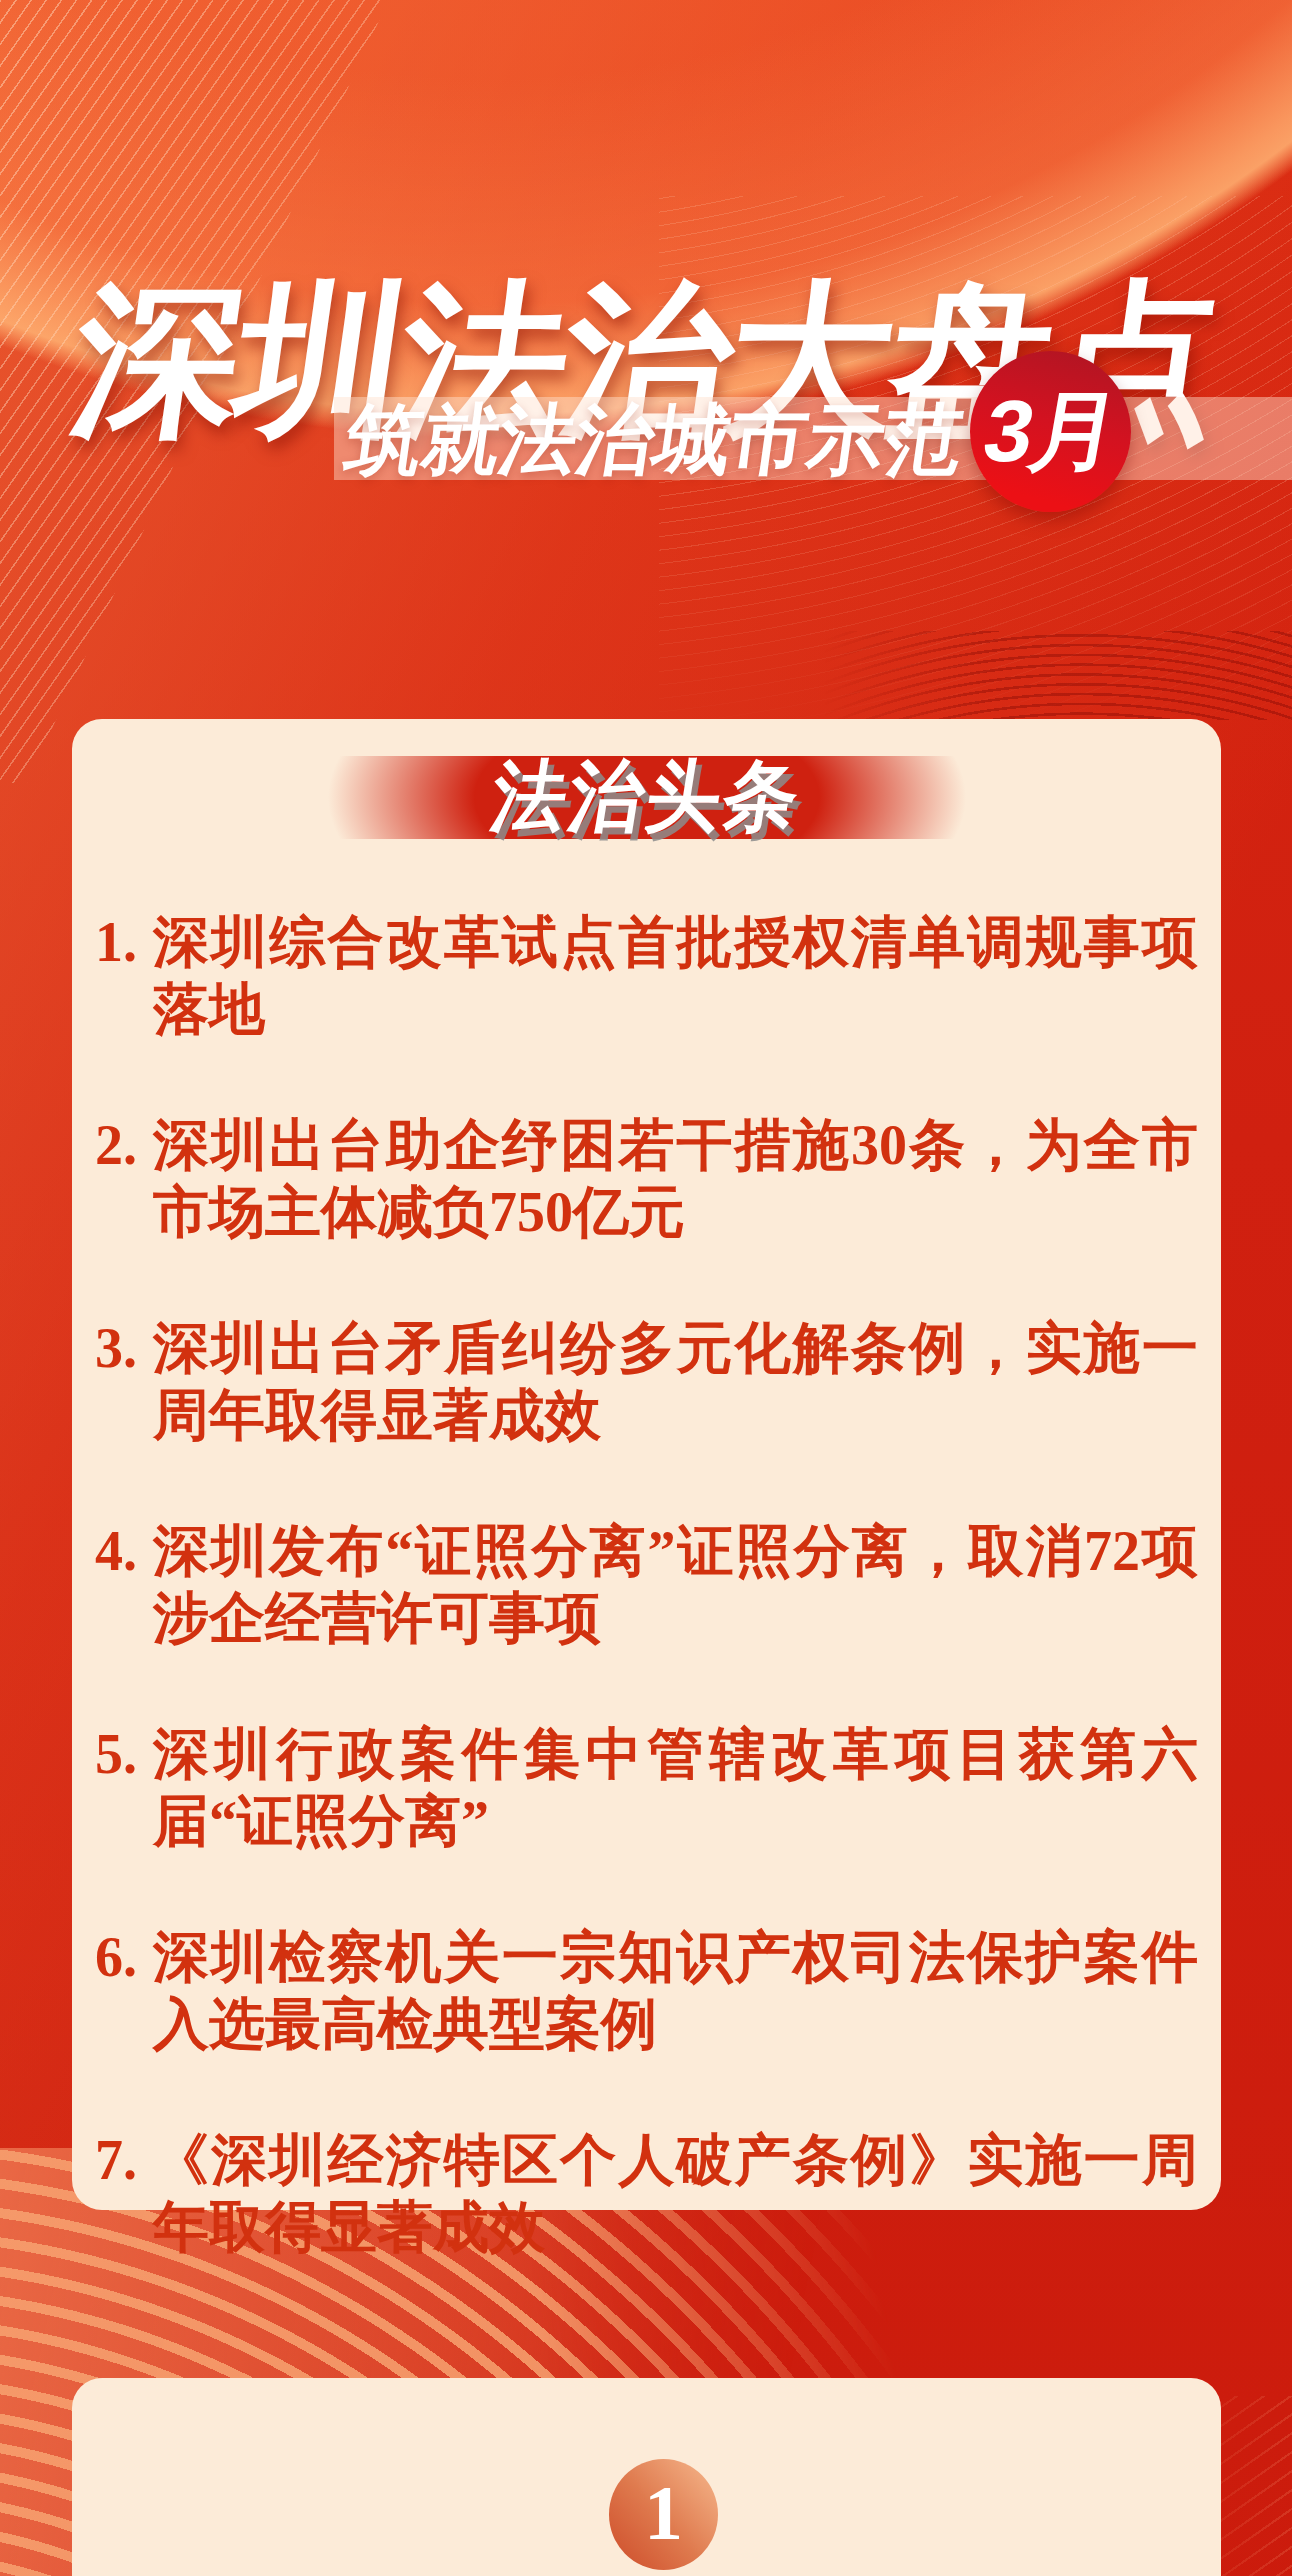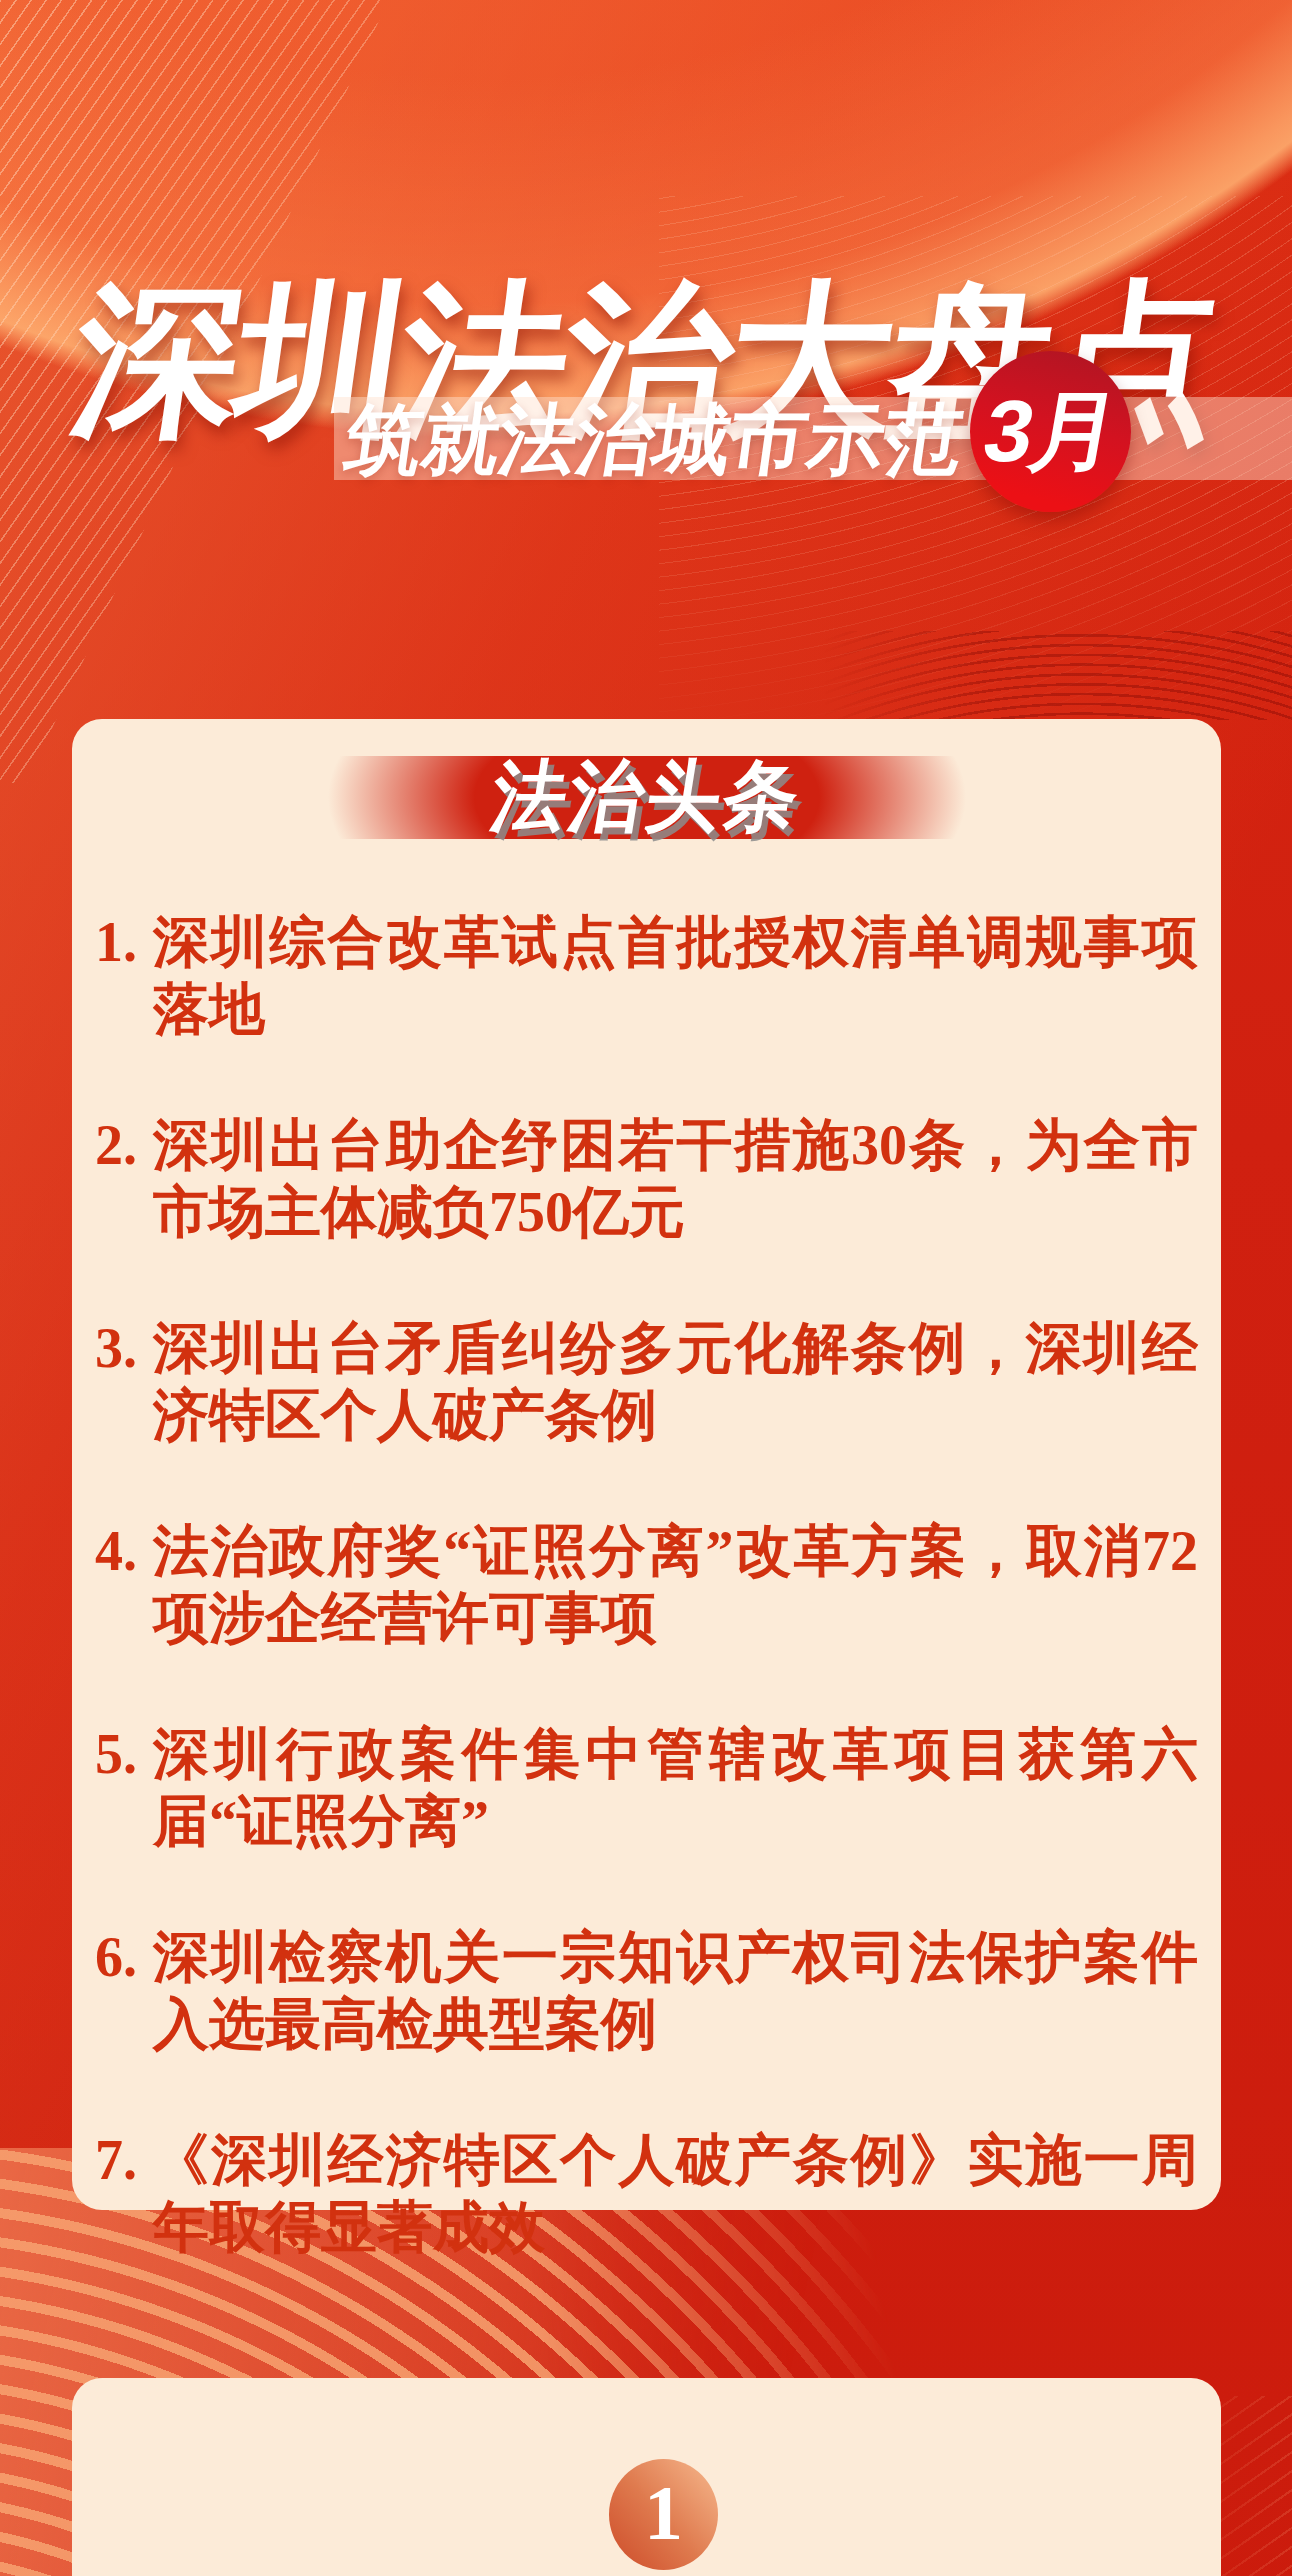--- a/index.html
+++ b/index.html
@@ -116,24 +116,24 @@
       <span>法治头条</span>
     </div>
     <ol class="hl-list">
       <li>
         <span class="num">1.</span><span>深圳综合改革试点首批授权清单调规事项落地</span>
       </li>
       <li>
         <span class="num">2.</span><span>深圳出台助企纾困若干措施30条，为全市市场主体减负750亿元</span>
       </li>
       <li>
-        <span class="num">3.</span><span>深圳出台矛盾纠纷多元化解条例，深圳经济特区个人破产条例</span>
+        <span class="num">3.</span><span>深圳出台矛盾纠纷多元化解条例，实施一周年取得显著成效</span>
       </li>
       <li>
-        <span class="num">4.</span><span>法治政府奖“证照分离”改革方案，取消72项涉企经营许可事项</span>
+        <span class="num">4.</span><span>深圳发布“证照分离”证照分离，取消72项涉企经营许可事项</span>
       </li>
       <li>
         <span class="num">5.</span><span>深圳行政案件集中管辖改革项目获第六届“证照分离”</span>
       </li>
       <li>
         <span class="num">6.</span><span>深圳检察机关一宗知识产权司法保护案件入选最高检典型案例</span>
       </li>
       <li>
         <span class="num">7.</span><span>《深圳经济特区个人破产条例》实施一周年取得显著成效</span>
       </li>

